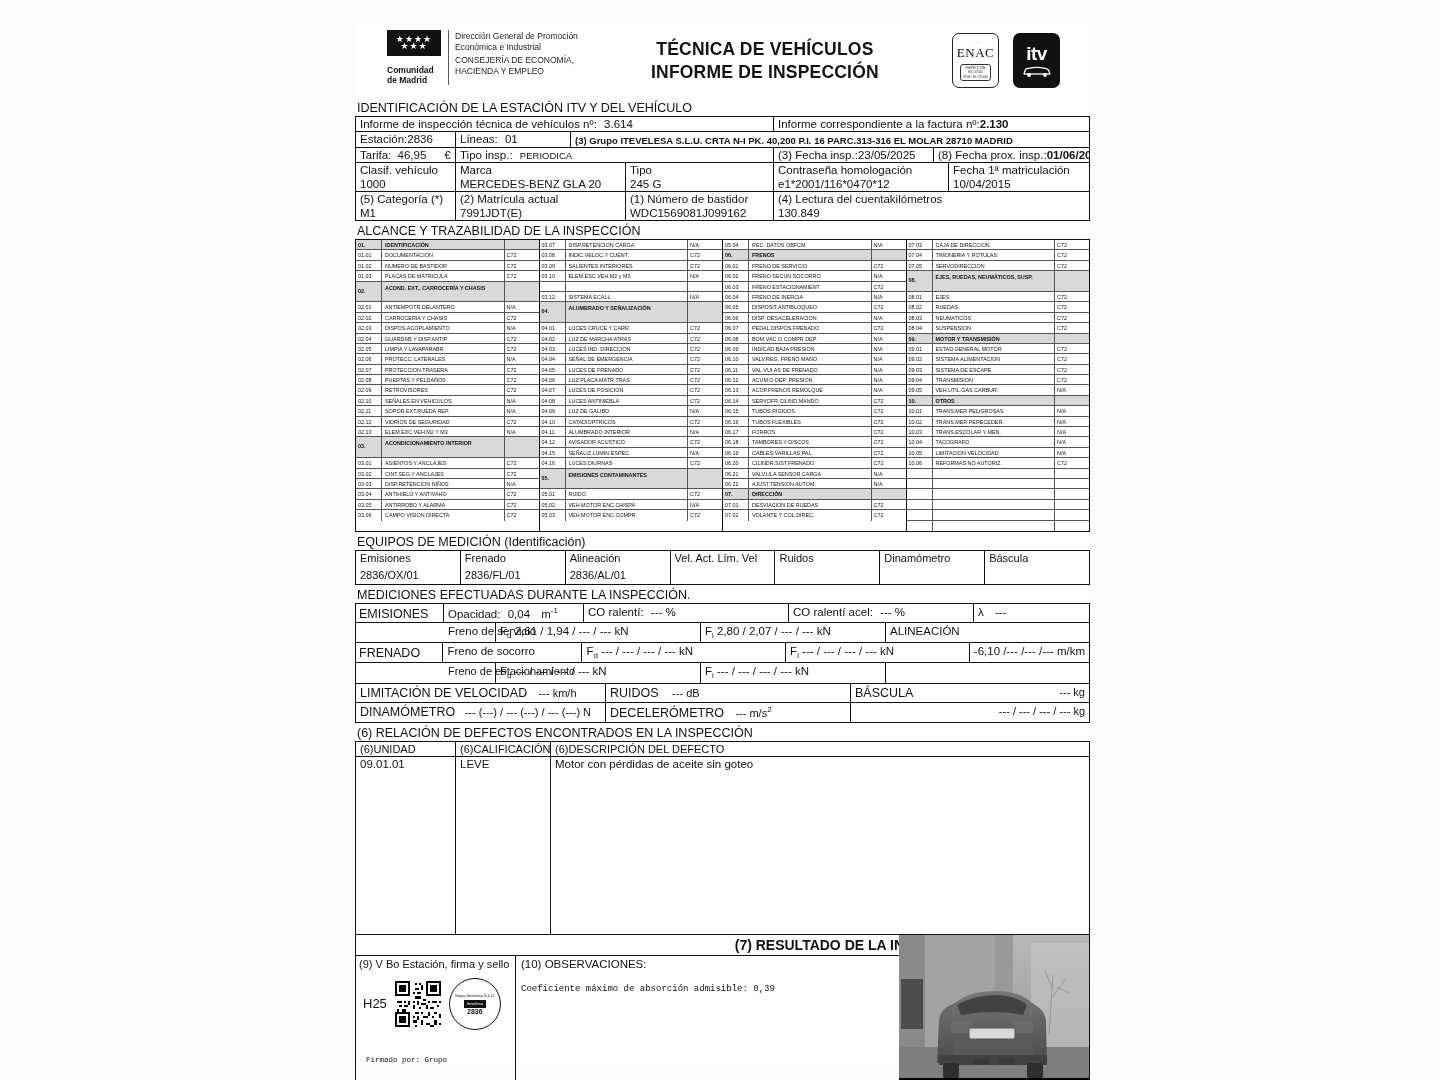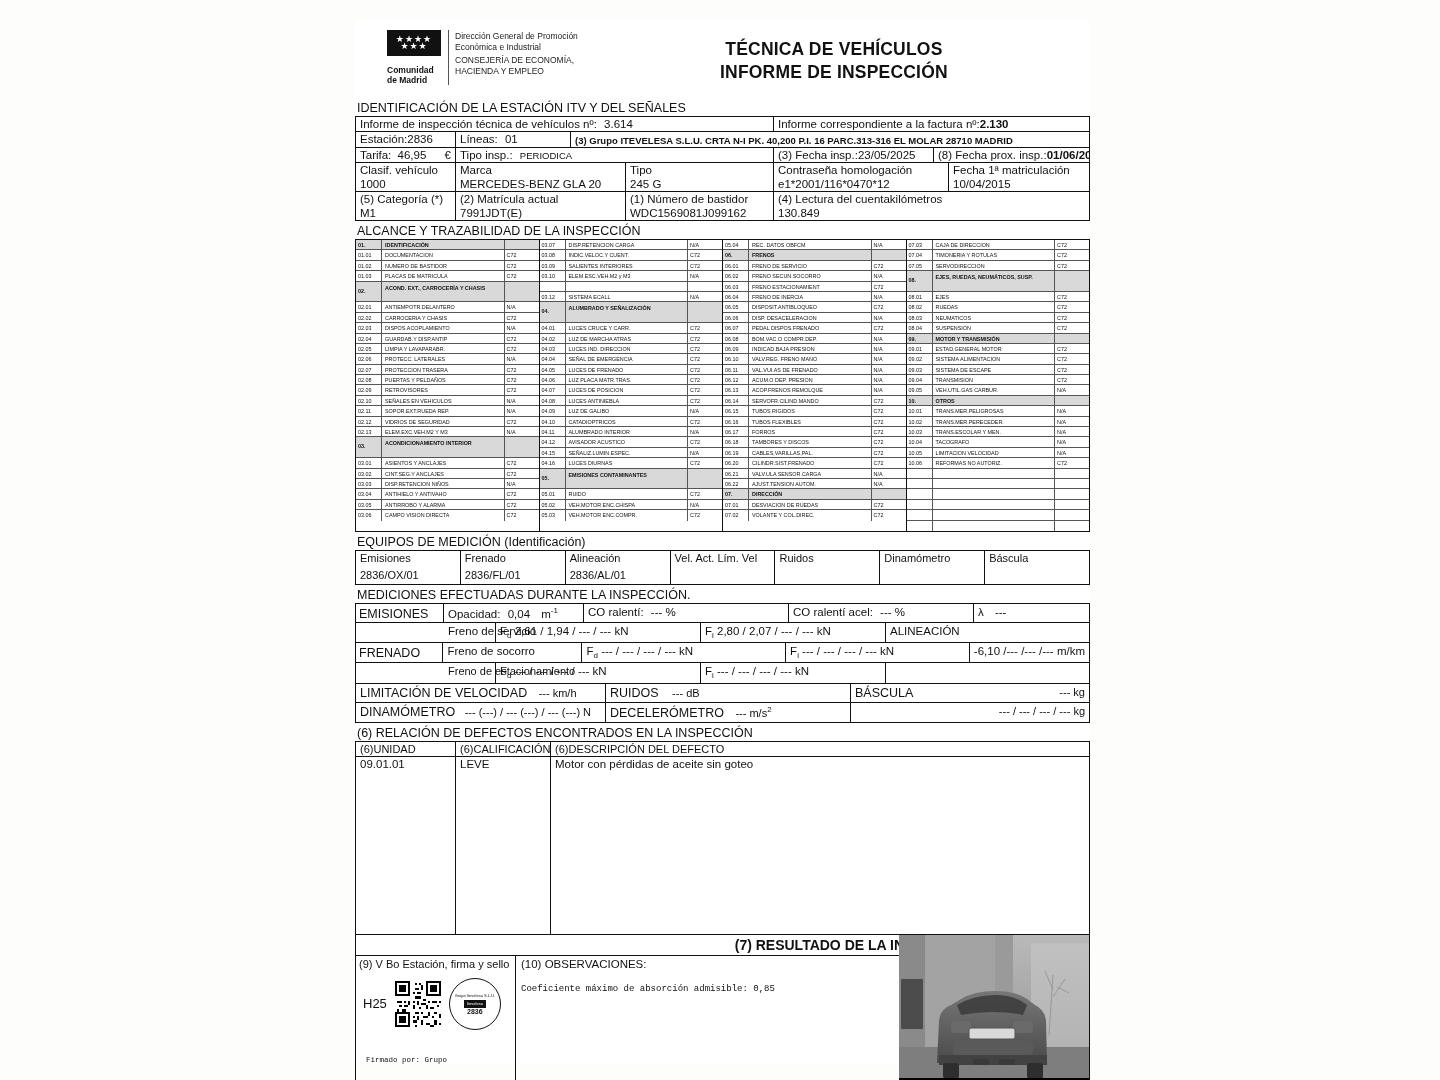--- a/index.html
+++ b/index.html
@@ -146,23 +146,43 @@
         <div class="b2">CONSEJERÍA DE ECONOMÍA,</div>
         <div>HACIENDA Y EMPLEO</div>
       </div>
     </div>
 
     <div class="title-wrap">
       <div>TÉCNICA DE VEHÍCULOS</div>
       <div>INFORME DE INSPECCIÓN</div>
     </div>
 
+    <div class="badges">
+      <div class="enac">
+        <div class="dots">·:·:·:·</div>
+        <div class="en">ENAC</div>
+        <div class="acc">
+          <div>INSPECCIÓN</div>
+          <div>ISO 17020</div>
+          <div>Nº04 / EI / IT-006</div>
+        </div>
+      </div>
+      <div class="itv">
+        <div class="w">itv</div>
+        <svg width="30" height="14" viewBox="0 0 30 14">
+          <path d="M2 10 L3 6.5 Q3.4 5 5 4.6 L11 3.6 Q15 3 19 3.6 L24 4.6 Q26 5.1 26.6 6.5 L28 10" fill="none" stroke="#fff" stroke-width="1.3" stroke-linecap="round"></path>
+          <line x1="2" y1="10" x2="28" y2="10" stroke="#fff" stroke-width="1.3"></line>
+          <circle cx="7" cy="11" r="1.9" fill="#fff"></circle>
+          <circle cx="23" cy="11" r="1.9" fill="#fff"></circle>
+        </svg>
+      </div>
+    </div>
   </div>
 
-  <div class="sec-title">IDENTIFICACIÓN DE LA ESTACIÓN ITV Y DEL SEÑALES</div>
+  <div class="sec-title">IDENTIFICACIÓN DE LA ESTACIÓN ITV Y DEL VEHÍCULO</div>
 
   <div class="box">
     <div class="row">
       <div class="cell" style="width:418px">
         <span>Informe de inspección técnica de vehículos nº:</span>
         <span style="margin-left:4px">3.614</span>
       </div>
       <div class="cell" style="flex:1">
         <span>Informe correspondiente a la factura nº:</span><span class="b">2.130</span>
       </div>
@@ -956,21 +976,21 @@
         </div>
         <div class="mono" style="position:absolute;left:10px;top:100px;font-size:7.5px;line-height:9px">
           <div>Firmado por: Grupo</div>
 
         </div>
 
       </div>
 
       <div class="sign-right">
         <div style="font-size:11.5px">(10) OBSERVACIONES:</div>
-        <div class="obs-txt">Coeficiente máximo de absorción admisible: 0,85</div>
+        <div class="obs-txt">Coeficiente máximo de absorción admisible: 0,39</div>
       </div>
     </div>
 
     <div class="photo">
       <svg width="190" height="158" viewBox="0 0 190 158">
         <defs>
           <linearGradient id="sky" x1="0" y1="0" x2="0" y2="1">
             <stop offset="0" stop-color="#b9b9b9"></stop>
                 <stop offset="1" stop-color="#8f8f8f"></stop>
           </linearGradient>

